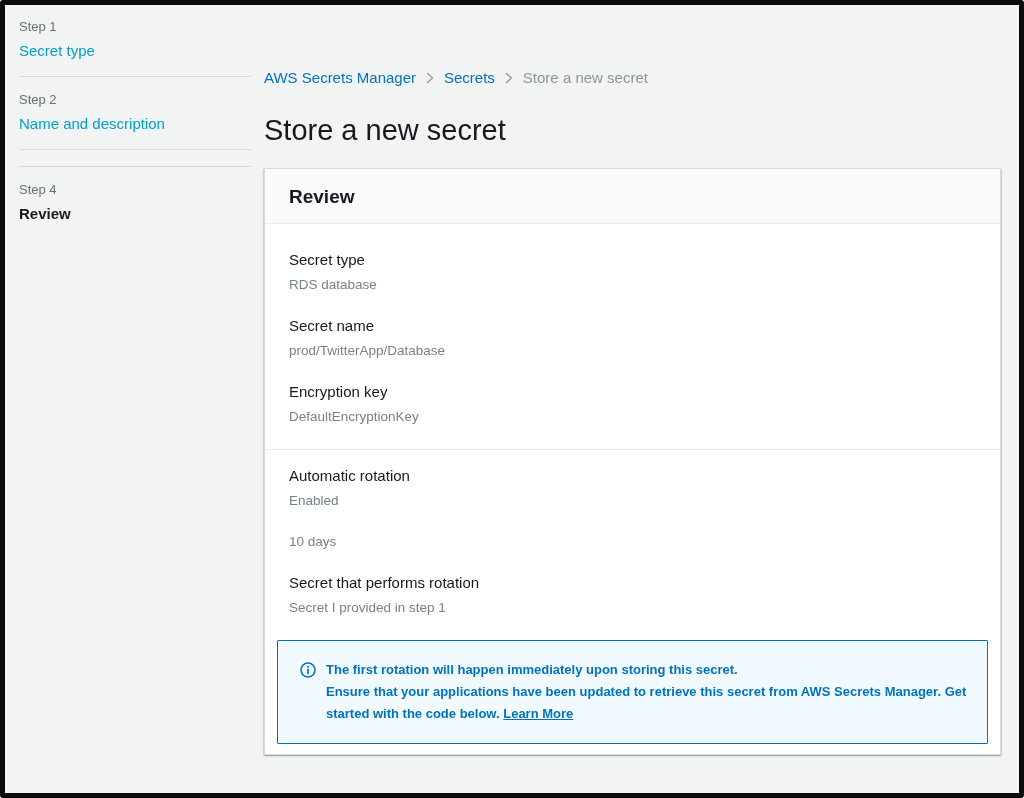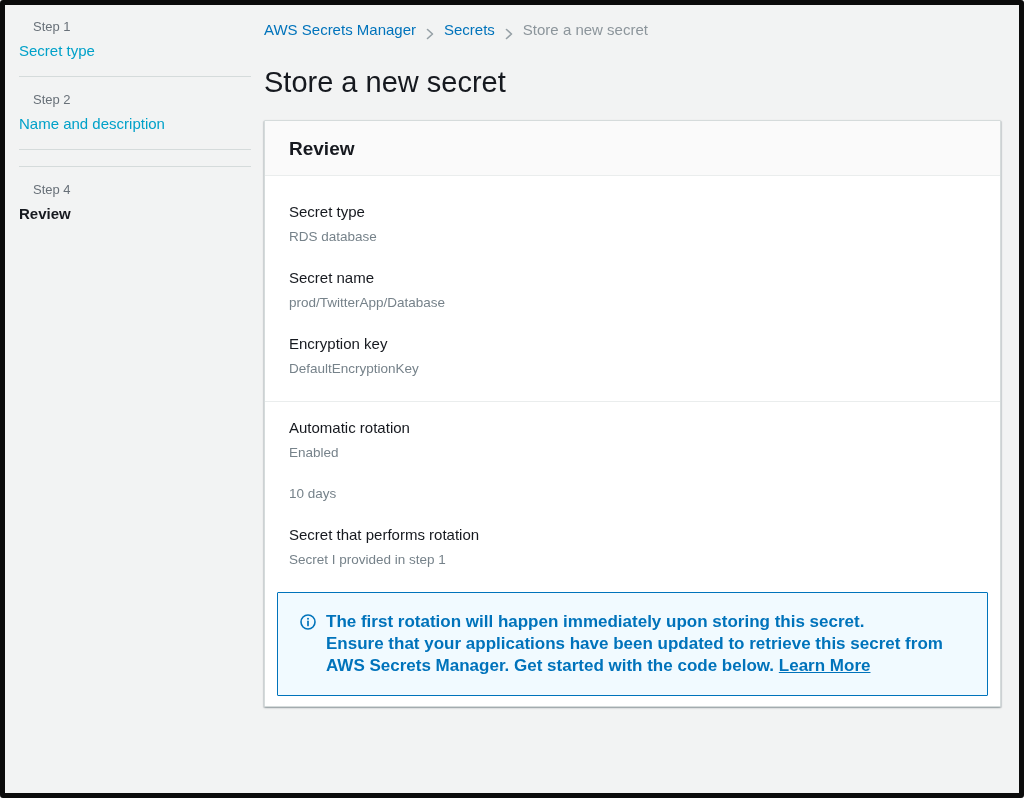--- a/index.html
+++ b/index.html
@@ -21,21 +21,20 @@
   .sidebar {
     width: 259px;
     flex-shrink: 0;
     padding: 14px 13px 0 14px;
   }
   .step-block { }
   .step-num {
     font-size: 13px;
     color: #687078;
     margin-bottom: 8px;
-    margin-left: 14px;
   }
   .step-link {
     font-size: 15px;
     color: #00a1c9;
     text-decoration: none;
     display: inline-block;
     cursor: pointer;
   }
   .step-current {
     font-size: 15px;
@@ -48,23 +47,24 @@
     margin: 16px 0 15px 0;
   }
 
   
   .main {
     flex: 1;
     padding: 15px 18px 0 0;
   }
   .breadcrumb {
     display: flex;
-    align-items: flex-end;
+    align-items: center;
     font-size: 15px;
     line-height: 20px;
+    margin-top: 48px;
   }
   .crumb-link { color: #0073bb; text-decoration: none; cursor: pointer; }
   .crumb-current { color: #8c959b; }
   .crumb-sep { margin: 0 9px; display: inline-flex; align-items: center; }
 
   .page-title {
     margin-top: 25px;
     font-size: 29px;
     font-weight: normal;
     color: #16191f;
@@ -120,21 +120,21 @@
     display: flex;
     align-items: flex-start;
   }
   .alert-icon {
     flex-shrink: 0;
     width: 16px; height: 16px;
     margin: 3px 10px 0 6px;
     display: inline-flex;
   }
   .alert-text {
-    font-size: 17px;
+    font-size: 13px;
     font-weight: bold;
     color: #0073bb;
     line-height: 22px;
   }
   .alert-link {
     color: #0073bb;
     text-decoration: underline;
     cursor: pointer;
     font-weight: bold;
   }

